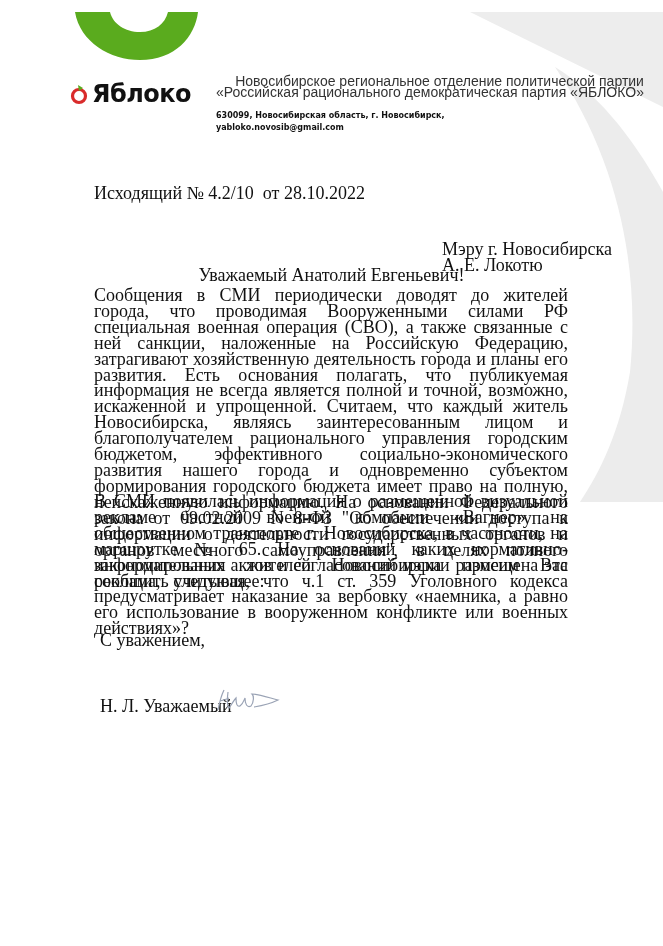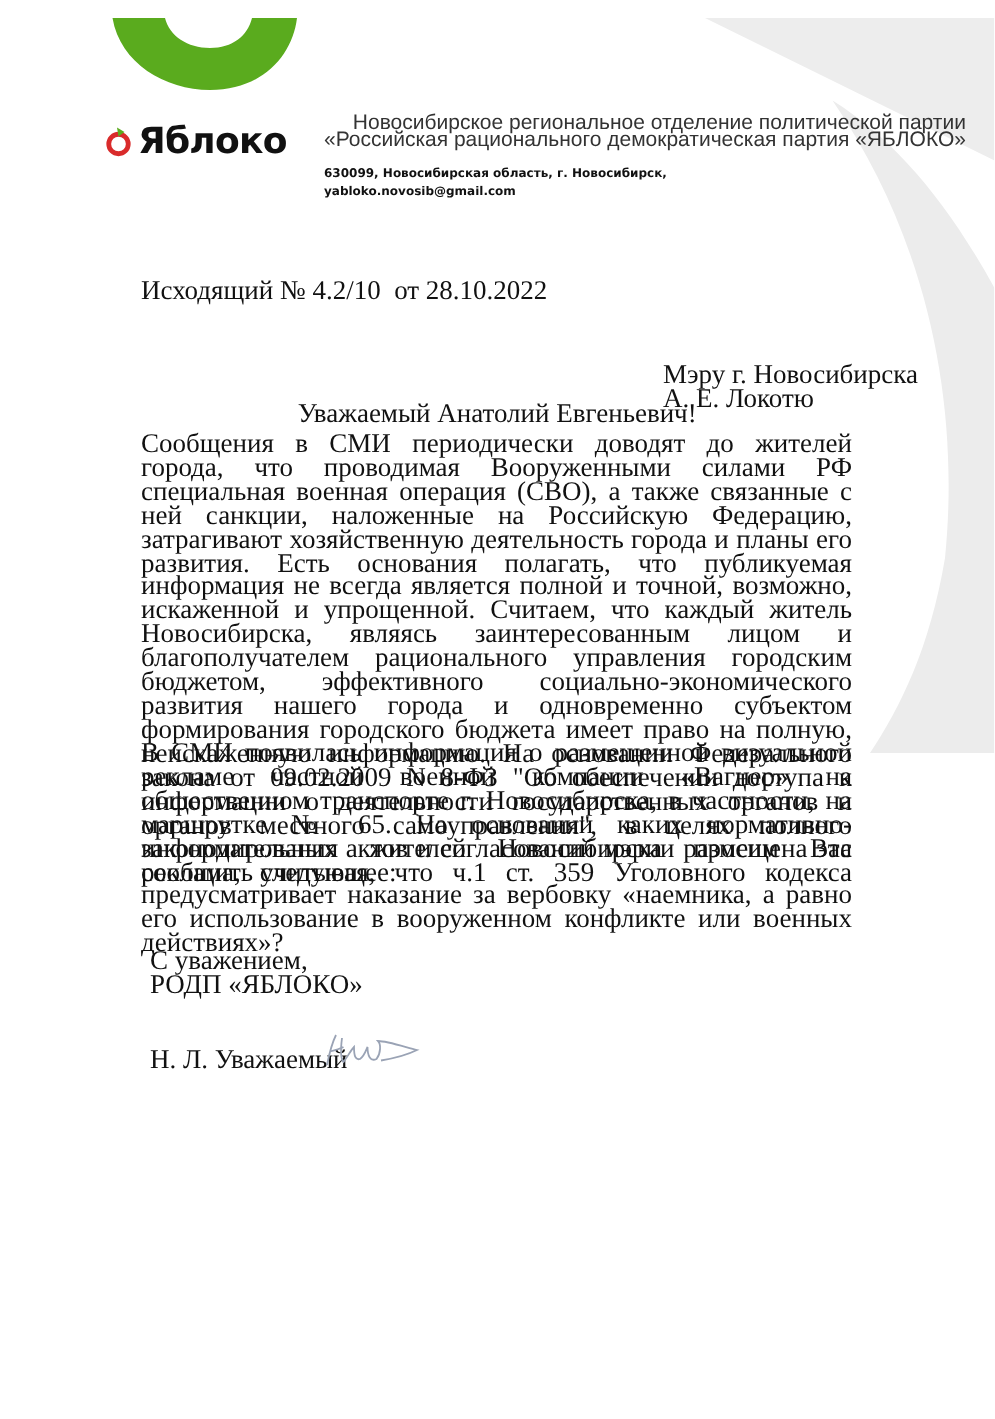--- a/index.html
+++ b/index.html
@@ -61,21 +61,20 @@
   </div>
 
   <div class="layer serif greeting">Уважаемый Анатолий Евгеньевич!</div>
 
   <div class="layer serif para para1">Сообщения в СМИ периодически доводят до жителей города, что проводимая Вооруженными силами РФ специальная военная операция (СВО), а также связанные с ней санкции, наложенные на Российскую Федерацию, затрагивают хозяйственную деятельность города и планы его развития. Есть основания полагать, что публикуемая информация не всегда является полной и точной, возможно, искаженной и упрощенной. Считаем, что каждый житель Новосибирска, являясь заинтересованным лицом и благополучателем рационального управления городским бюджетом, эффективного социально-экономического развития нашего города и одновременно субъектом формирования городского бюджета имеет право на полную, неискаженную информацию. На основании Федерального закона от 09.02.2009 N 8-ФЗ "Об обеспечении доступа к информации о деятельности государственных органов и органов местного самоуправления", в целях полного информирования жителей Новосибирска просим Вас сообщить следующее:</div>
 
   <div class="layer serif para para2">В СМИ появилась информация о размещенной визуальной рекламе частной военной компании «Вагнер» на общественном транспорте г. Новосибирска, в частности, на маршрутке № 65. На основании каких нормативно-законодательных актов и согласований мэрии размещена эта реклама, учитывая, что ч.1 ст. 359 Уголовного кодекса предусматривает наказание за вербовку «наемника, а равно его использование в вооруженном конфликте или военных действиях»?</div>
 
   <div class="layer serif closing">
     <div>С уважением,</div>
-    <div>РОДП «ЯБЛОКО»</div>
   </div>
 
   <div class="layer serif signer">Н. Л. Уважаемый</div>
 
   <svg class="layer signature" width="70" height="28" viewBox="0 0 70 28">
     <path d="M4 24 C6 14 9 6 10 4 M6 15 C10 14 13 13 15 12 M14 6 C13 14 13 20 15 22 C18 18 20 14 22 12 C22 18 23 21 26 20 C29 18 30 14 31 12 C31 18 33 22 37 20 C40 16 40 10 38 8 C44 8 56 12 64 14 C56 18 46 20 40 21" fill="none" stroke="#9aa3b5" stroke-width="1.2"></path>
   </svg>
 
 </div>
 

